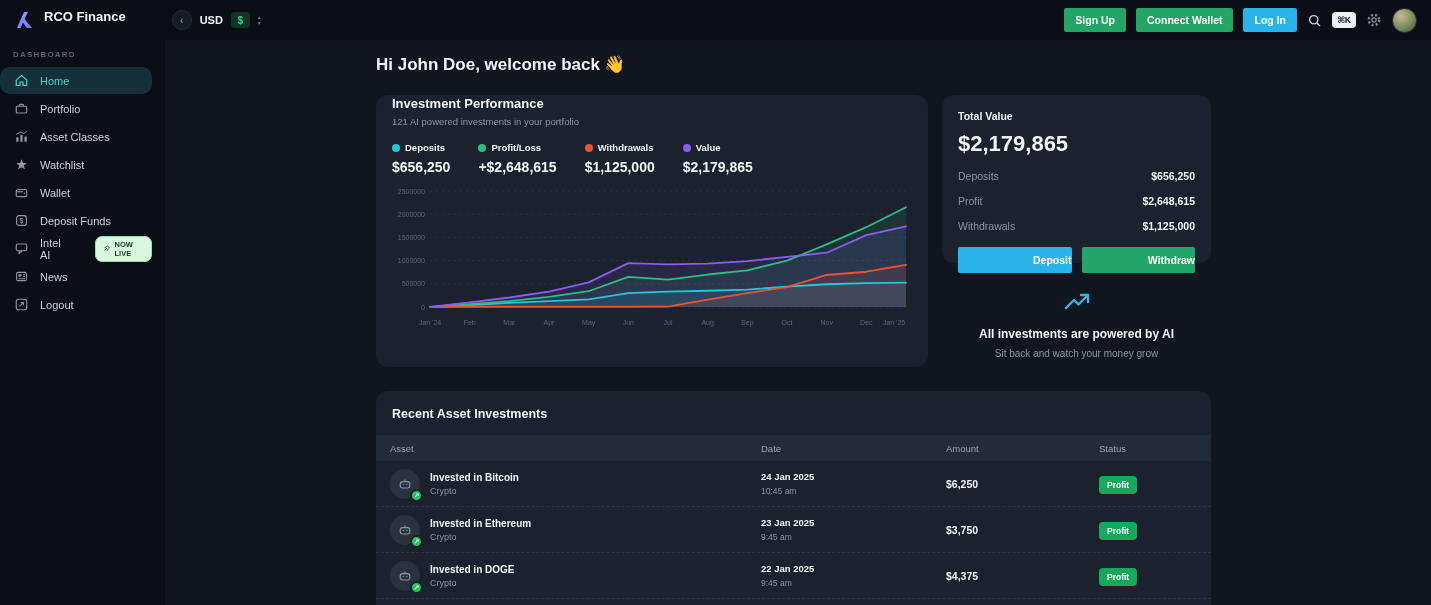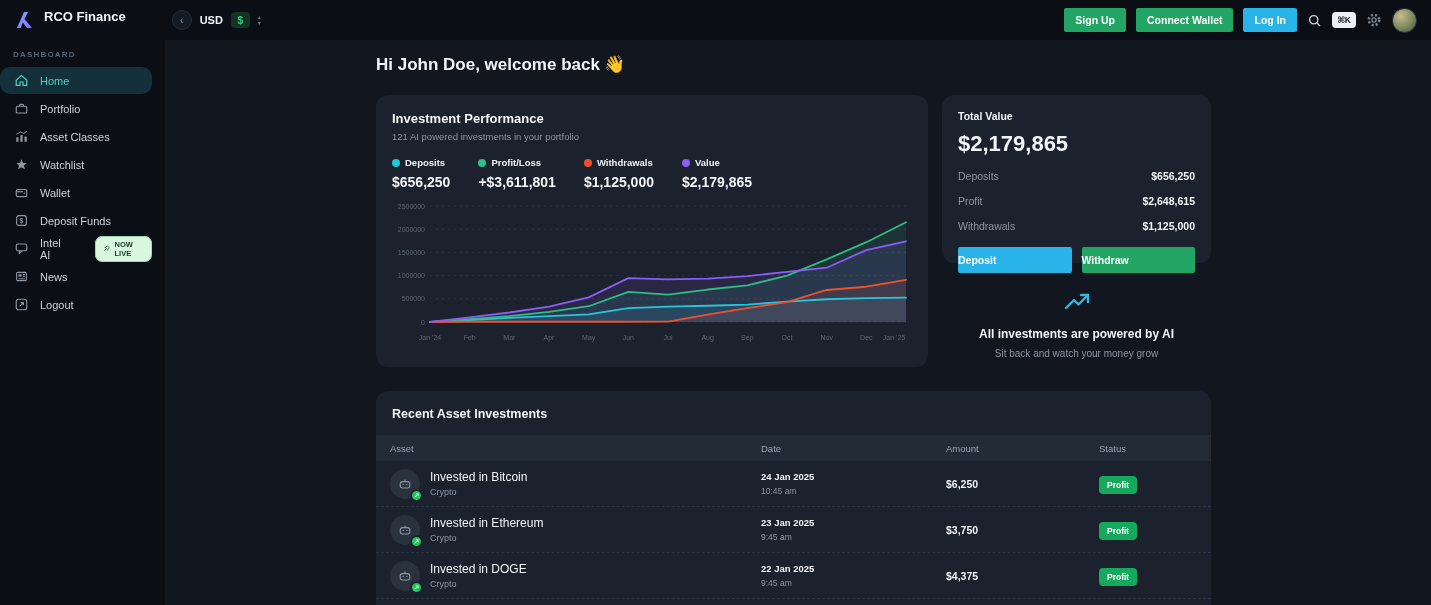--- a/index.html
+++ b/index.html
@@ -42,57 +42,57 @@
   .live-badge { margin-left:18px; background:#d9f7df; color:#173b26; font-size:7.5px; font-weight:bold;
     padding:3px 7px; border-radius:7px; display:flex; gap:4px; align-items:center; border:1px solid #9ed8b2; }
 
   
   .greeting { font-size:17px; font-weight:bold; margin:0 0 20px; }
   .wave { color:#f5c04e; }
 
   
   .cards-row { display:flex; gap:14px; margin-bottom:24px; }
   .card { background:#1b222d; border-radius:12px; }
-  .perf-card { width:552px; height:272px; padding:16px 16px; }
+  .perf-card { width:552px; height:272px; padding:1px 16px; }
   .perf-title { font-size:13px; font-weight:bold; }
   .perf-sub { font-size:9.5px; color:#8b95a1; margin-top:5px; }
   .legend-row { display:flex; gap:28px; margin-top:15px; }
   .legend-dotline { display:flex; align-items:center; gap:5px; font-size:9.5px; font-weight:bold; }
   .legend-dot { width:8px; height:8px; border-radius:50%; flex:none; }
   .legend-val { font-size:14px; font-weight:bold; margin-top:6px; }
   #perf-chart { width:520px; height:150px; margin-top:8px; display:block; }
   .grid { stroke:#2a3342; stroke-dasharray:2 4; stroke-width:1; }
   .ytick,.xtick { fill:#5d6774; font-size:7px; }
 
   .right-col { width:269px; }
   .total-card { height:168px; padding:15px 16px; }
   .tv-title { font-size:10.5px; font-weight:bold; }
   .tv-amount { font-size:22px; font-weight:bold; margin-top:9px; }
   .tv-row { display:flex; justify-content:space-between; font-size:10.5px; margin-top:13px; }
   .tv-row .lbl { color:#8b95a1; }
   .tv-row .val { font-weight:bold; }
   .tv-btns { display:flex; gap:10px; margin-top:15px; }
-  .tv-btns .btn { flex:1; padding:7px 0; text-align:left; }
+  .tv-btns .btn { flex:1; padding:7px 0; text-align:right; }
 
   .ai-banner { margin-top:28px; text-align:center; }
   .ai-title { font-size:12px; font-weight:bold; margin-top:10px; }
   .ai-sub { font-size:10px; color:#8b95a1; margin-top:7px; }
 
   
   .table-card { width:835px; height:240px; overflow:hidden; }
   .table-title { padding:16px 16px 14px; font-size:12.5px; font-weight:bold; }
   .tgrid { display:grid; grid-template-columns:346px 160px 128px 156px 1fr; align-items:center; padding:0 14px;gap:25px; }
   .thead { background:#232b37; height:26px; font-size:9.5px; color:#9aa4b2; }
   .trow { height:46px; border-bottom:1px dashed #2b3442; }
   .asset-cell { display:flex; align-items:center; gap:10px; }
   .asset-avatar { width:30px; height:30px; border-radius:50%; background:#2a323e; position:relative;
     display:flex; align-items:center; justify-content:center; flex:none; }
   .asset-sub-badge { position:absolute; right:-3px; bottom:-3px; width:13px; height:13px; border-radius:50%;
     background:#22c55e; border:2px solid #1b222d; color:#fff; font-size:7px; line-height:9px; text-align:center; font-weight:bold; }
-  .asset-name { font-size:12px; font-weight:normal; }
+  .asset-name { font-size:10px; font-weight:bold; }
   .asset-cat { font-size:9px; color:#8b95a1; margin-top:3px; }
   .date-main { font-size:9.5px; font-weight:bold; }
   .date-time { font-size:8.5px; color:#8b95a1; margin-top:4px; }
   .amount { font-size:10.5px; font-weight:bold; }
   .status-badge { display:inline-block; background:#16a85c; color:#fff; font-size:8.5px; font-weight:bold;
     padding:4px 8px; border-radius:4px; }
   .menu-dots { text-align:right; color:#98a1ad; cursor:pointer; }
 </style>
 </head>
 <body>
@@ -265,21 +265,21 @@
                   <span class="legend-dot" style="background: rgb(38, 198, 218);"></span>
                   <span>Deposits</span>
                 </div>
               <div class="legend-val">$656,250</div>
             </div>
             <div class="legend-col">
               <div class="legend-dotline">
                   <span class="legend-dot" style="background: rgb(46, 189, 133);"></span>
                   <span>Profit/Loss</span>
                 </div>
-              <div class="legend-val">+$3,611,801</div>
+              <div class="legend-val">+$2,648,615</div>
             </div>
             <div class="legend-col">
               <div class="legend-dotline">
                   <span class="legend-dot" style="background: rgb(240, 80, 46);"></span>
                   <span>Withdrawals</span>
                 </div>
               <div class="legend-val">$1,125,000</div>
             </div>
             <div class="legend-col">
               <div class="legend-dotline">

